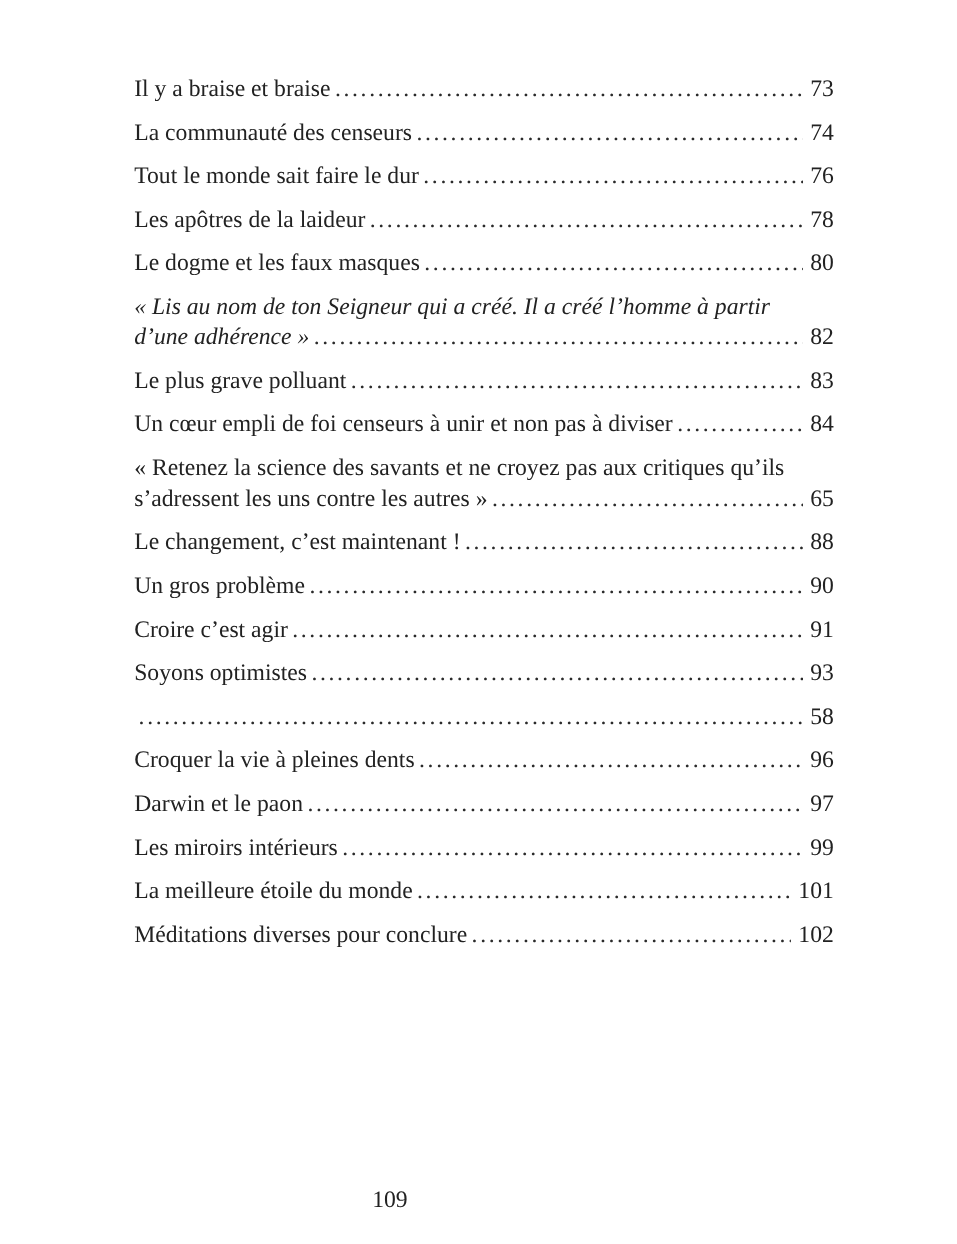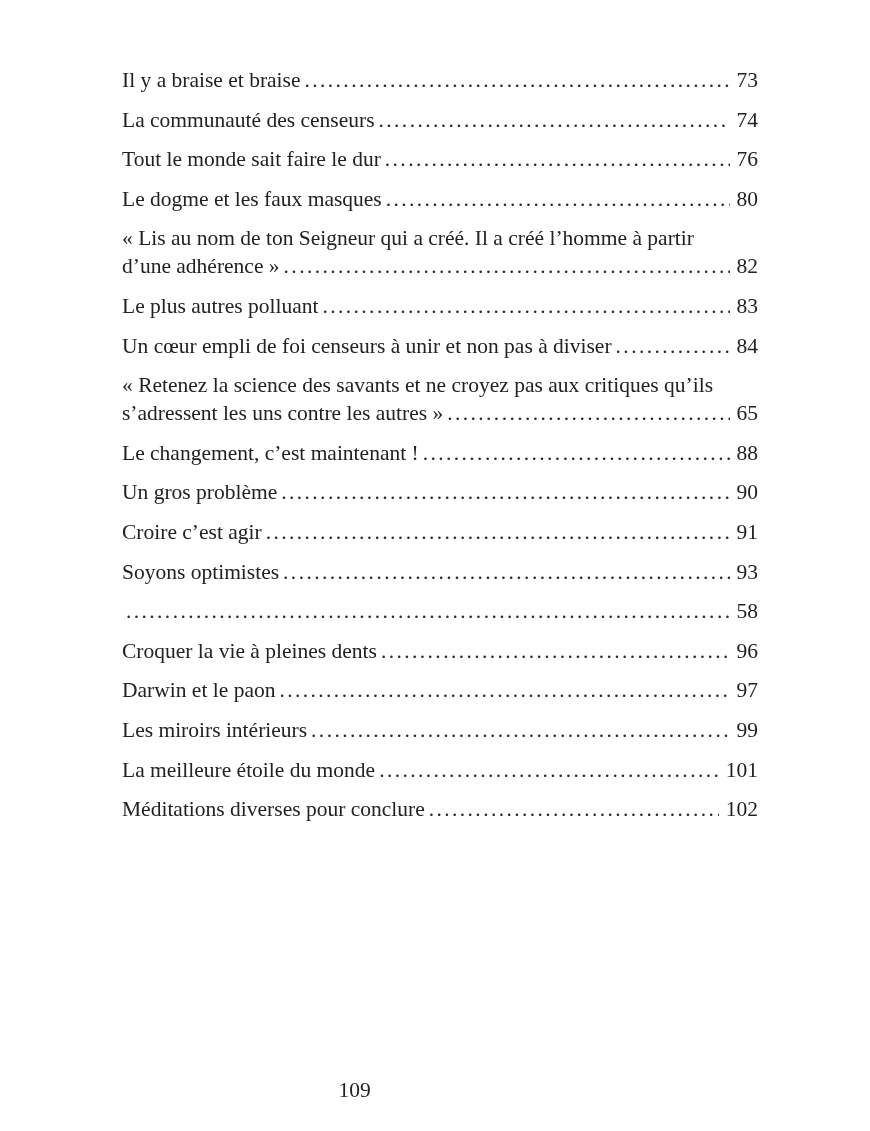--- a/index.html
+++ b/index.html
@@ -23,20 +23,21 @@
     width: 636px;
   }
   .toc-entry {
     font-size: 21.5px;
     line-height: 28px;
     margin-bottom: 11.6px;
     color: #222222;
   }
   .toc-entry.italic .toc-line1,
   .toc-entry.italic .toc-title {
+    font-style: italic;
   }
   .toc-line1 {
     white-space: nowrap;
   }
   .toc-row {
     display: flex;
     align-items: flex-start;
     width: 100%;
   }
   .toc-title {
@@ -91,41 +92,48 @@
     </div>
 
     <div class="toc-entry">
       <div class="toc-row">
         <span class="toc-title">Tout le monde sait faire le dur</span>
         <span class="dots"></span>
         <span class="toc-page">76</span>
       </div>
     </div>
 
+    <div class="toc-entry">
+      <div class="toc-row">
+        <span class="toc-title">Les apôtres de la laideur</span>
+        <span class="dots"></span>
+        <span class="toc-page">78</span>
+      </div>
+    </div>
 
     <div class="toc-entry">
       <div class="toc-row">
         <span class="toc-title">Le dogme et les faux masques</span>
         <span class="dots"></span>
         <span class="toc-page">80</span>
       </div>
     </div>
 
     <div class="toc-entry italic">
       <div class="toc-line1">« Lis au nom de ton Seigneur qui a créé. Il a créé l’homme à partir</div>
       <div class="toc-row">
         <span class="toc-title">d’une adhérence »</span>
         <span class="dots"></span>
         <span class="toc-page">82</span>
       </div>
     </div>
 
     <div class="toc-entry">
       <div class="toc-row">
-        <span class="toc-title">Le plus autres polluant</span>
+        <span class="toc-title">Le plus grave polluant</span>
         <span class="dots"></span>
         <span class="toc-page">83</span>
       </div>
     </div>
 
     <div class="toc-entry">
       <div class="toc-row">
         <span class="toc-title">Un cœur empli de foi censeurs à unir et non pas à diviser</span>
         <span class="dots"></span>
         <span class="toc-page">84</span>

